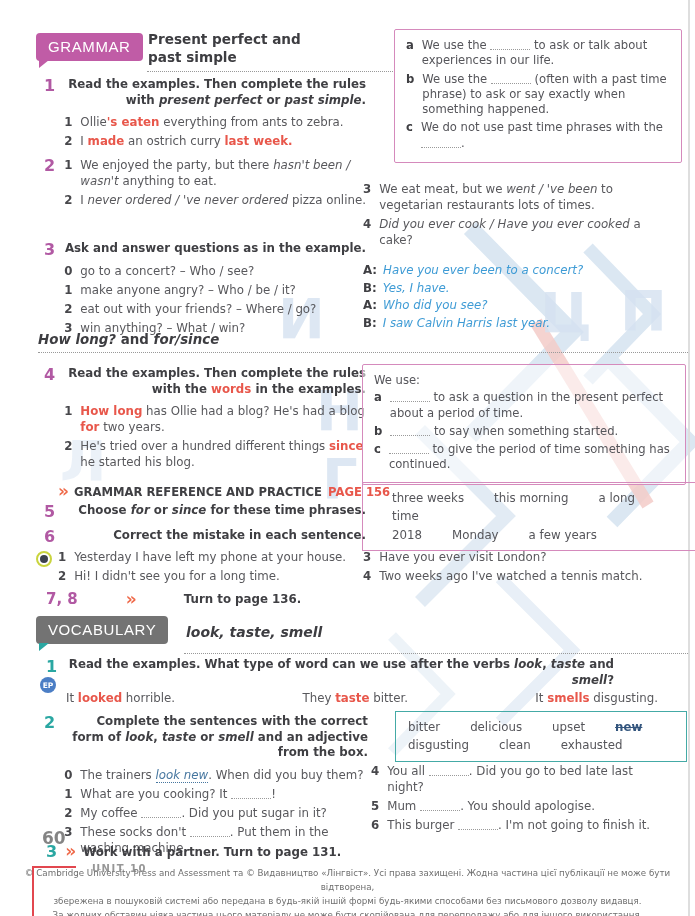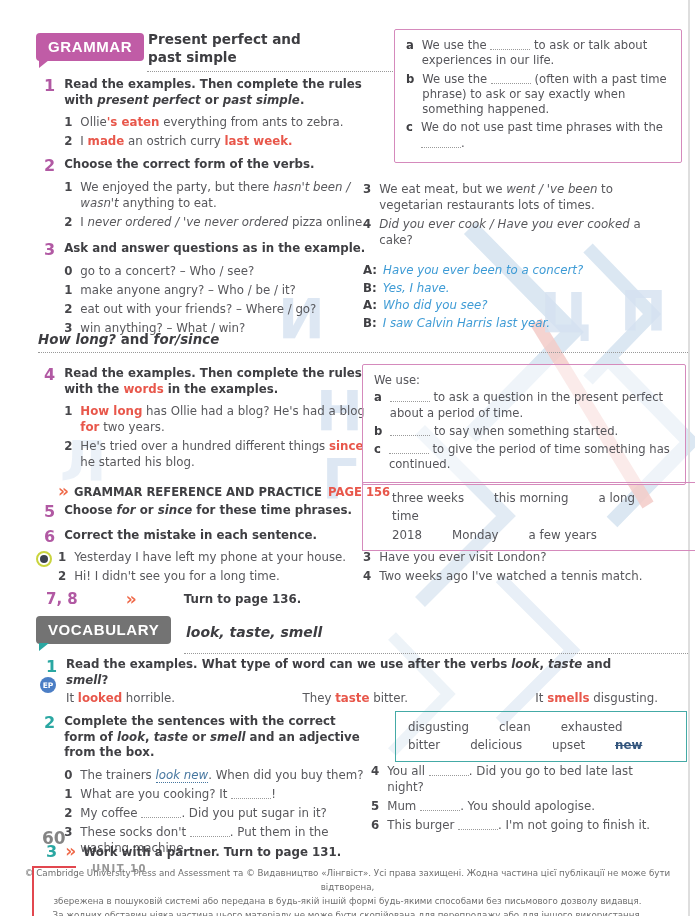--- a/index.html
+++ b/index.html
@@ -6,21 +6,21 @@
   .page{position:relative;width:695px;height:916px;background:#ffffff;overflow:hidden;
         font-family:"DejaVu Sans","Liberation Sans",sans-serif;font-size:11.8px;color:#58585c;}
   .abs{position:absolute;}
   .scan-edge{position:absolute;top:0;height:916px;width:1.5px;background:#dedede;}
 
   
   .wm{position:absolute;inset:0;z-index:0;pointer-events:none;}
   .content{position:absolute;inset:0;z-index:1;}
 
   
-  .badge{position:absolute;color:#fff;font-weight:bold;font-size:15px;letter-spacing:.6px;
+  .badge{position:absolute;color:#fff;font-weight:normal;font-size:15px;letter-spacing:.6px;
          padding:5px 12px 6px;border-radius:4px;font-family:"Liberation Sans",sans-serif;}
   .badge::after{content:"";position:absolute;left:3px;bottom:-7px;width:0;height:0;
          border-top:8px solid var(--bg);border-right:10px solid transparent;}
   .badge-grammar{--bg:#c05ca6;background:#c05ca6;left:36px;top:33px;}
   .badge-vocab{--bg:#2aa7a2;background:#737373;left:36px;top:616px;}
 
   .sec-title{position:absolute;font-weight:bold;font-size:13.6px;line-height:1.3;color:#3d3d41;}
   .dotrule{position:absolute;border-top:1.6px dotted #999;}
 
   
@@ -28,21 +28,21 @@
            font-size:11.6px;line-height:1.32;color:#55555a;background:rgba(255,255,255,.55);}
   .rb-item{display:flex;gap:8px;margin-bottom:3px;}
   .rb-label{font-weight:bold;color:#3f3f43;flex:none;}
   .rb-intro{margin-bottom:2px;color:#55555a;}
 
   
   .ex{position:absolute;display:flex;gap:9px;}
   .exnum{font-weight:bold;font-size:16px;color:#b159a3;flex:none;line-height:1;padding-top:1px;}
   .exnum.teal{color:#2aa7a2;}
   .ex-body{flex:1;}
-  .ex-head{font-weight:bold;color:#3f3f43;font-size:11.8px;line-height:1.33;margin-bottom:6px;}
+  .ex-head{font-weight:bold;color:#3f3f43;font-size:11.8px;line-height:1.33;margin-bottom:6px;text-align:right;}
   .item{display:flex;gap:8px;line-height:1.36;margin-bottom:3px;color:#58585c;}
   .item .n{font-weight:bold;color:#47474b;flex:none;}
   .item .t{flex:1;}
 
   .dlg-row{display:flex;gap:6px;line-height:1.5;}
   .dlg-lbl{font-weight:bold;color:#3f3f43;flex:none;}
   .dlg-txt{color:#3e9bd5;font-style:italic;font-weight:500;}
 
   
   .seg-plain{}
@@ -146,21 +146,20 @@
         <div class="item">
           <span class="n">2</span>
           <span class="t"><span class="seg-plain">I </span><span class="seg-red">made</span><span class="seg-plain"> an ostrich curry </span><span class="seg-red">last week.</span></span>
         </div>
       </div>
     </div>
 
     <div class="ex" style="left:44px;top:157px;width:322px;">
       <span class="exnum">2</span>
       <div class="ex-body">
-        <div class="ex-head">Choose the correct form of the verbs.</div>
         <div class="item">
           <span class="n">1</span>
           <span class="t"><span class="seg-plain">We enjoyed the party, but there </span><span class="seg-it">hasn't been / wasn't</span><span class="seg-plain"> anything to eat.</span></span>
         </div>
         <div class="item">
           <span class="n">2</span>
           <span class="t"><span class="seg-plain">I </span><span class="seg-it">never ordered / 've never ordered</span><span class="seg-plain"> pizza online.</span></span>
         </div>
       </div>
     </div>
@@ -338,22 +337,22 @@
           <span class="t"><span class="seg-plain">My coffee </span><span class="seg-blank"></span><span class="seg-plain">. Did you put sugar in it?</span></span>
         </div>
         <div class="item">
           <span class="n">3</span>
           <span class="t"><span class="seg-plain">These socks don't </span><span class="seg-blank"></span><span class="seg-plain">. Put them in the washing machine.</span></span>
         </div>
       </div>
     </div>
 
     <div class="wordbox" style="left:395px;top:711px;width:266px;">
+      <div><span class="seg-word">bitter</span><span class="seg-word">delicious</span><span class="seg-word">upset</span><span class="seg-strike">new</span></div>
       <div><span class="seg-word">disgusting</span><span class="seg-word">clean</span><span class="seg-word">exhausted</span></div>
-      <div><span class="seg-word">bitter</span><span class="seg-word">delicious</span><span class="seg-word">upset</span><span class="seg-strike">new</span></div>
     </div>
 
     <div class="abs" style="left:371px;top:763px;width:300px;">
       <div class="item">
         <span class="n">4</span>
         <span class="t"><span class="seg-plain">You all </span><span class="seg-blank"></span><span class="seg-plain">. Did you go to bed late last night?</span></span>
       </div>
       <div class="item">
         <span class="n">5</span>
         <span class="t"><span class="seg-plain">Mum </span><span class="seg-blank"></span><span class="seg-plain">. You should apologise.</span></span>

